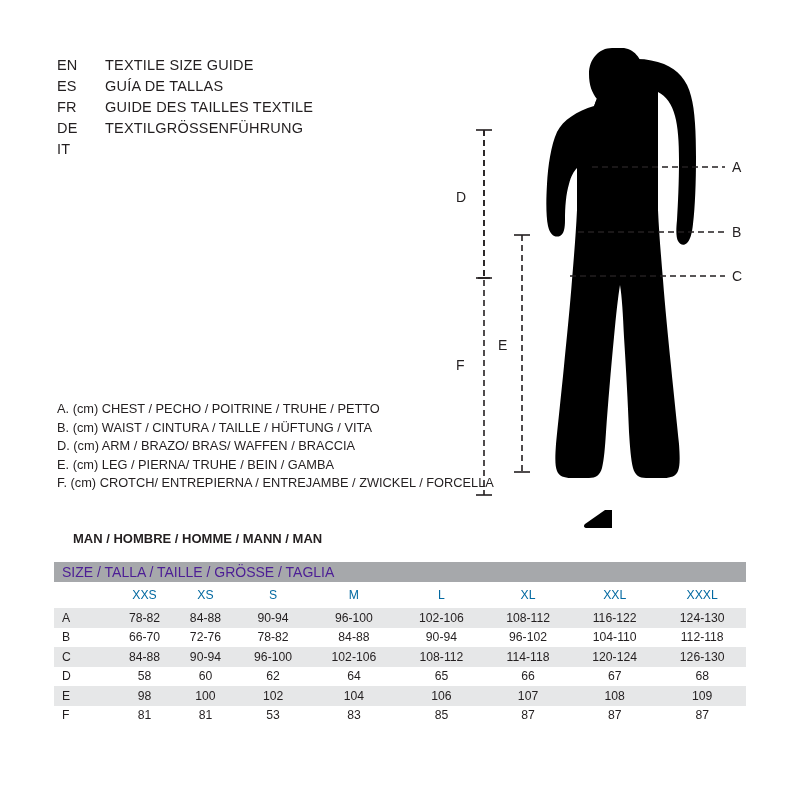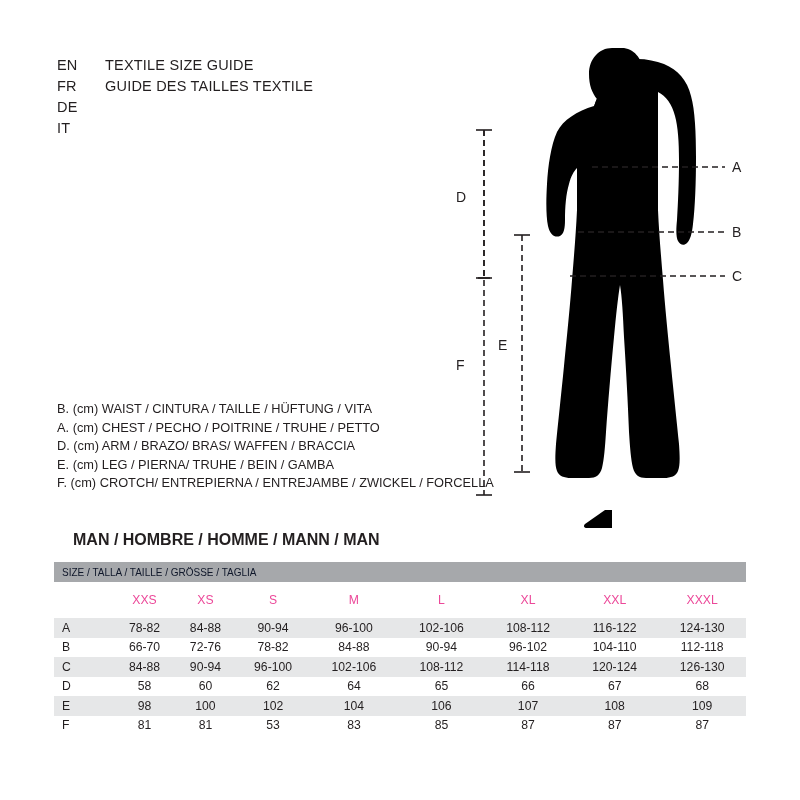--- a/index.html
+++ b/index.html
@@ -48,21 +48,21 @@
   }
   .legend-line {
     font-size: 12.8px;
     line-height: 18.6px;
     white-space: nowrap;
   }
   .legend-gender {
     position: absolute;
     left: 57px;
     top: 531px;
-    font-size: 16px;
+    font-size: 13px;
     font-weight: bold;
     white-space: nowrap;
     padding-left: 16px;
   }
 
   
   .diagram {
     position: absolute;
     left: 420px;
     top: 30px;
@@ -83,30 +83,30 @@
     font-size: 12.2px;
   }
   .size-table td, .size-table th {
     padding: 0;
     height: 19.5px;
     text-align: center;
     font-weight: normal;
   }
   .size-table .title-row td {
     background: #a6a8ab;
-    color: #0f172a;
+    color: #4c1d95;
     text-align: left;
     padding-left: 8px;
     height: 20px;
-    font-size: 10px;
+    font-size: 14px;
   }
   .size-table .head-row td {
     background: #ffffff;
-    color: #ec4899;
-    height: 36px;
+    color: #0369a1;
+    height: 26px;
   }
   .size-table .row-odd td {
     background: #e6e7e8;
   }
   .size-table .row-even td {
     background: #ffffff;
   }
   .size-table td.rowlabel {
     text-align: left;
     padding-left: 8px;
@@ -116,34 +116,39 @@
 </style>
 </head>
 <body>
 
 <div class="lang-block">
   <div class="lang-row">
     <span class="lang-code">EN</span>
     <span class="lang-text">TEXTILE SIZE GUIDE</span>
   </div>
   <div class="lang-row">
+    <span class="lang-code">ES</span>
+    <span class="lang-text">GUÍA DE TALLAS</span>
+  </div>
+  <div class="lang-row">
     <span class="lang-code">FR</span>
     <span class="lang-text">GUIDE DES TAILLES TEXTILE</span>
   </div>
   <div class="lang-row">
     <span class="lang-code">DE</span>
+    <span class="lang-text">TEXTILGRÖSSENFÜHRUNG</span>
   </div>
   <div class="lang-row">
     <span class="lang-code">IT</span>
   </div>
 </div>
 
 <div class="legend">
+  <div class="legend-line">A. (cm) CHEST / PECHO / POITRINE / TRUHE / PETTO</div>
   <div class="legend-line">B. (cm) WAIST / CINTURA / TAILLE / HÜFTUNG / VITA</div>
-  <div class="legend-line">A. (cm) CHEST / PECHO / POITRINE / TRUHE / PETTO</div>
   <div class="legend-line">D. (cm) ARM / BRAZO/ BRAS/ WAFFEN / BRACCIA</div>
   <div class="legend-line">E. (cm) LEG / PIERNA/ TRUHE / BEIN / GAMBA</div>
   <div class="legend-line">F. (cm) CROTCH/ ENTREPIERNA / ENTREJAMBE / ZWICKEL / FORCELLA</div>
 </div>
 <div class="legend-gender">MAN / HOMBRE / HOMME / MANN / MAN</div>
 
 <div class="diagram">
   <svg width="360" height="500" viewBox="0 0 360 500" xmlns="http://www.w3.org/2000/svg">
 
     <g fill="#000000">

